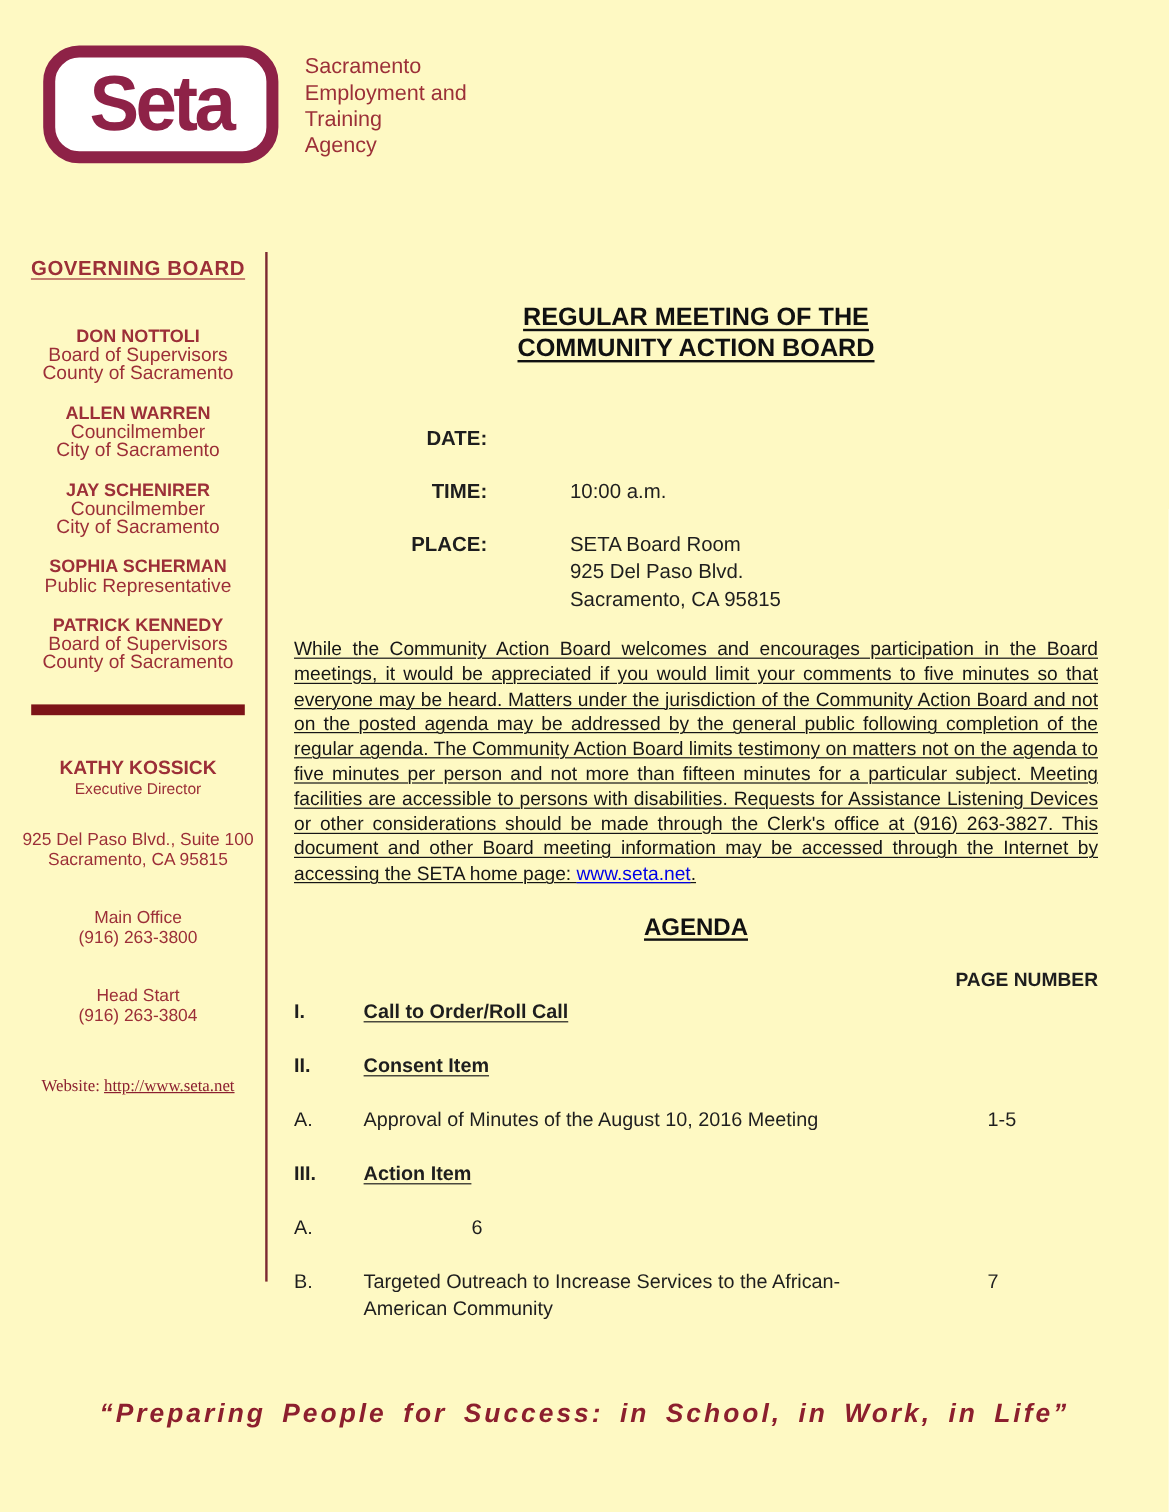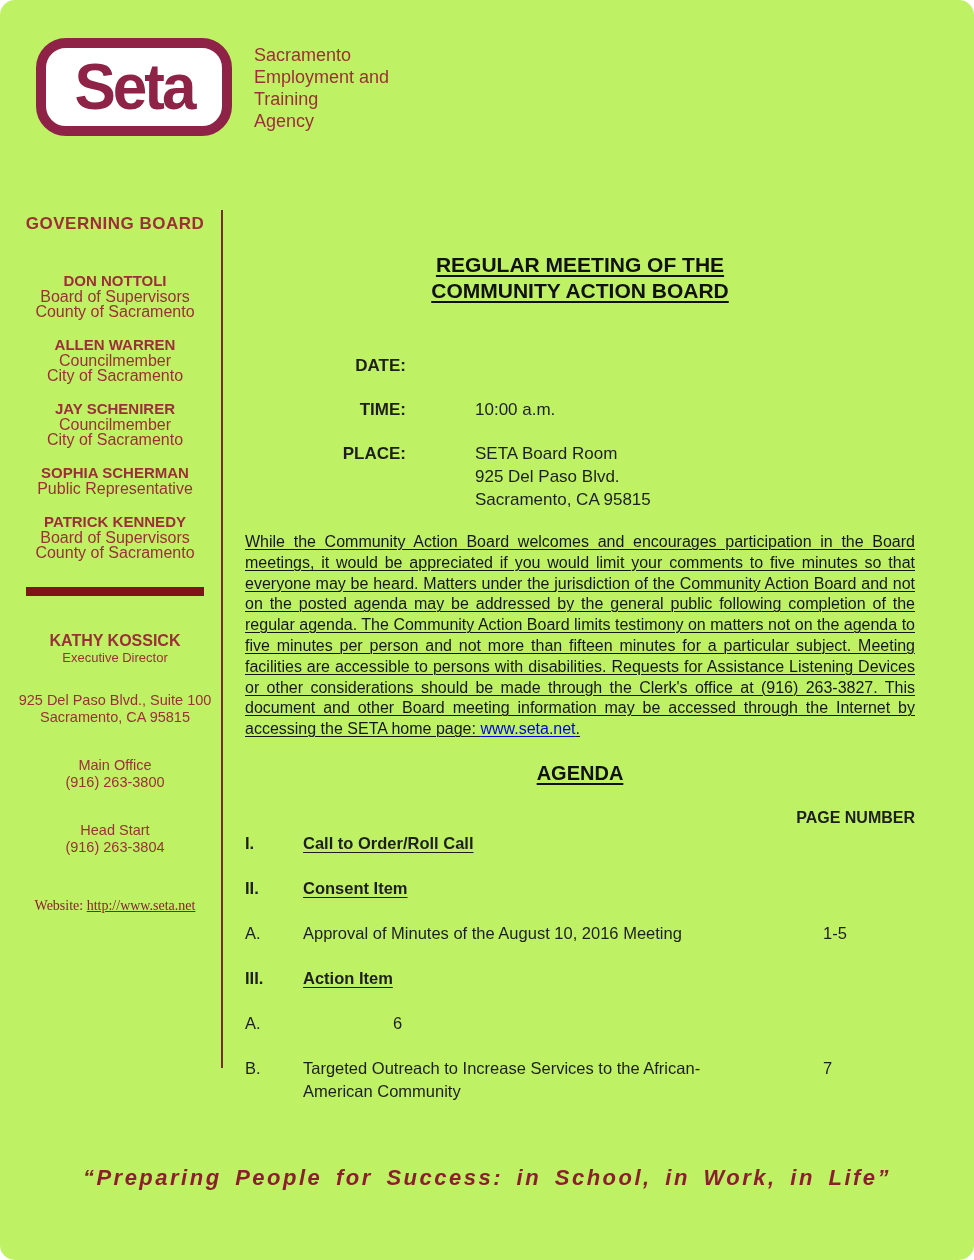--- a/index.html
+++ b/index.html
@@ -4,21 +4,21 @@
 <style>
   * { margin: 0; padding: 0; box-sizing: border-box; }
   html, body { background: #ffffff; }
   body {
     width: 974px; height: 1260px;
     font-family: "Liberation Sans", "DejaVu Sans", sans-serif;
     color: #1e1e1e;
     position: relative;
     overflow: hidden;
   }
-  .page { position: absolute; inset: 0; background: #bef264; border-radius: 15px; }
+  .page { position: absolute; inset: 0; background: #fef9c3; }
 
   
   .masthead { position: absolute; left: 36px; top: 38px; display: flex; align-items: flex-start; }
   .logo-box {
     width: 196px; height: 98px;
     border: 10px solid #8e2247;
     border-radius: 30px;
     display: flex; align-items: center; justify-content: center;
     background: #ffffff;
   }
@@ -32,21 +32,21 @@
     color: #9c3038; font-size: 18px; line-height: 22px; font-weight: 500;
   }
 
   
   .sidebar {
     position: absolute; left: 12px; top: 214px; width: 206px;
     text-align: center; color: #9c2f38;
   }
   .sb-heading {
     font-weight: bold; font-size: 17px; letter-spacing: 0.5px;
-    text-underline-offset: 3px;
+    text-decoration: underline; text-underline-offset: 3px;
     margin-bottom: 38px;
   }
   .member { margin-bottom: 17px; }
   .member .m-name { font-weight: bold; font-size: 15px; line-height: 17px; }
   .member .m-line { font-size: 16px; line-height: 15px; }
   .thick-bar {
     height: 9px; background: #7d1418; width: 178px;
     margin: 27px auto 0 auto;
   }
   .director { margin-top: 36px; }

